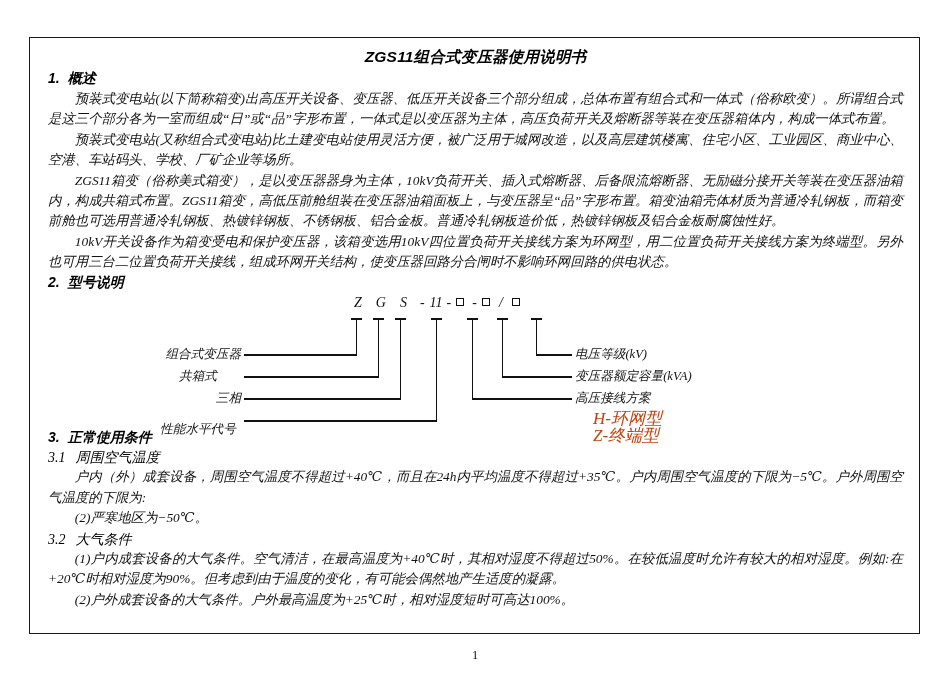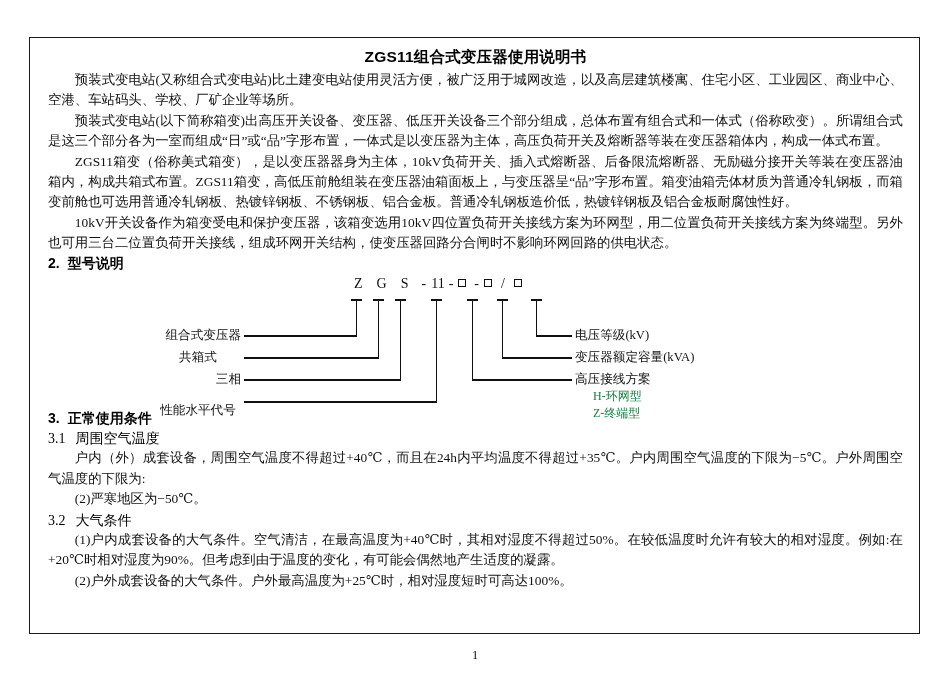--- a/index.html
+++ b/index.html
@@ -31,20 +31,21 @@
     border: 1.4px solid #1a1a1a;
     box-sizing: border-box;
     background: #fff;
   }
   .doc-inner {
     position: absolute;
     left: 18px;
     top: 2px;
     width: 855px;
     height: 590px;
+    font-style: italic;
   }
   
   .doc-title {
     text-align: center;
     font-family: "Liberation Sans", "DejaVu Sans", sans-serif;
     font-weight: bold;
     font-size: 15.5px;
     letter-spacing: 0.2px;
     margin-top: 7px;
     margin-bottom: 2px;
@@ -130,23 +131,23 @@
     color: #111;
   }
   .lbl-right {
     position: absolute;
     font-size: 12.6px;
     white-space: nowrap;
     color: #111;
   }
   .lbl-sub {
     position: absolute;
-    font-size: 12px;
-    white-space: nowrap;
-    color: #15803d;
+    font-size: 17px;
+    white-space: nowrap;
+    color: #c2410c;
   }
   
   .page-no {
     position: absolute;
     left: 0;
     top: 648px;
     width: 950px;
     text-align: center;
     font-size: 12.5px;
     color: #111;
@@ -155,22 +156,25 @@
 </head>
 <body>
 
 <div id="page">
 
   <div class="doc-frame">
     <div class="doc-inner">
 
       <div class="doc-title">ZGS11组合式变压器使用说明书</div>
 
+      <div class="h1">
+        <span class="num">1.</span><span>概述</span>
+      </div>
+      <p class="body">预装式变电站(以下简称箱变)出高压开关设备、变压器、低压开关设备三个部分组成，总体布置有组合式和一体式（俗称欧变）。所谓组合式是这三个部分各为一室而组成“日”或“品”字形布置，一体式是以变压器为主体，高压负荷开关及熔断器等装在变压器箱体内，构成一体式布置。</p>
       <p class="body">预装式变电站(又称组合式变电站)比土建变电站使用灵活方便，被广泛用于城网改造，以及高层建筑楼寓、住宅小区、工业园区、商业中心、空港、车站码头、学校、厂矿企业等场所。</p>
-      <p class="body">预装式变电站(以下简称箱变)出高压开关设备、变压器、低压开关设备三个部分组成，总体布置有组合式和一体式（俗称欧变）。所谓组合式是这三个部分各为一室而组成“日”或“品”字形布置，一体式是以变压器为主体，高压负荷开关及熔断器等装在变压器箱体内，构成一体式布置。</p>
       <p class="body">ZGS11箱变（俗称美式箱变），是以变压器器身为主体，10kV负荷开关、插入式熔断器、后备限流熔断器、无励磁分接开关等装在变压器油箱内，构成共箱式布置。ZGS11箱变，高低压前舱组装在变压器油箱面板上，与变压器呈“品”字形布置。箱变油箱壳体材质为普通冷轧钢板，而箱变前舱也可选用普通冷轧钢板、热镀锌钢板、不锈钢板、铝合金板。普通冷轧钢板造价低，热镀锌钢板及铝合金板耐腐蚀性好。</p>
       <p class="body">10kV开关设备作为箱变受电和保护变压器，该箱变选用10kV四位置负荷开关接线方案为环网型，用二位置负荷开关接线方案为终端型。另外也可用三台二位置负荷开关接线，组成环网开关结构，使变压器回路分合闸时不影响环网回路的供电状态。</p>
 
       <div class="h1">
         <span class="num">2.</span><span>型号说明</span>
       </div>
 
       <div class="diagram">
 
         <div class="code-row">

